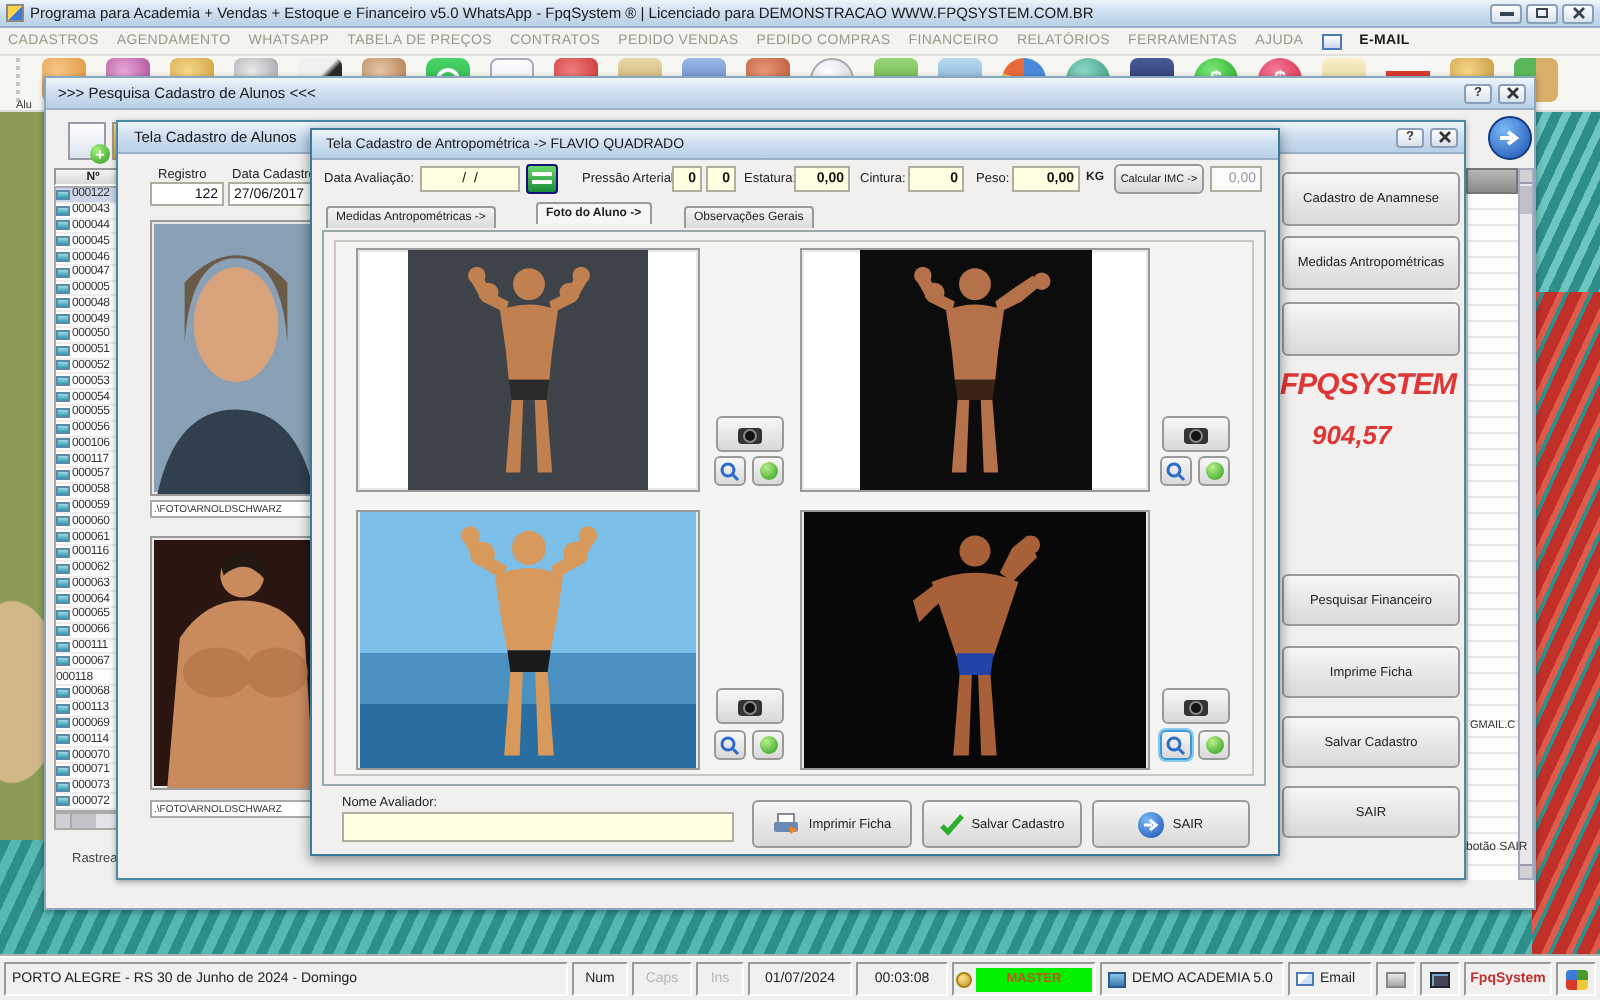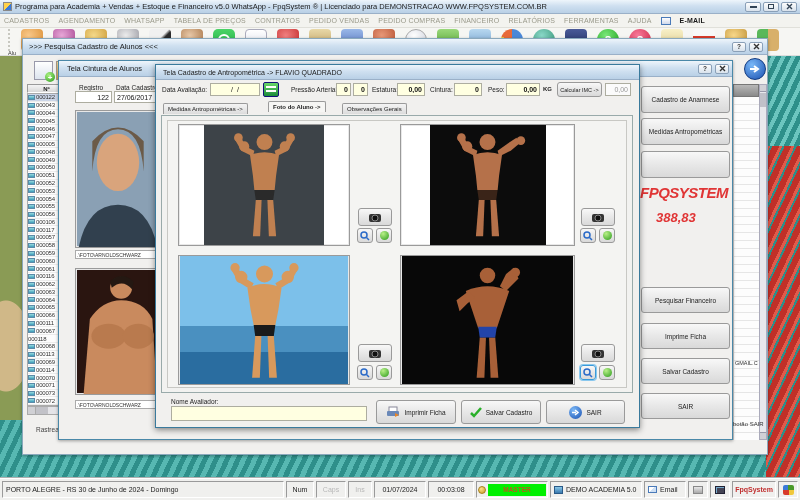--- a/index.html
+++ b/index.html
@@ -347,21 +347,21 @@
 </div>
 <div class="abs" style="left:728px;top:421px;font-size:6px;color:#333" data-name="sair-hint-fragment">u botão SAIR</div>
 <div class="abs" style="left:744px;top:58px;width:22px;height:22px;border-radius:50%;background:radial-gradient(circle at 35% 30%,#7ab8f8,#1a50b0);border:1px solid #123a80;display:flex;align-items:center;justify-content:center" data-name="pesquisa-sair-icon">
   <svg width="12" height="10" data-name="arrow-right-icon">
       <path d="M1 5 H7 M5 2 L9 5 L5 8" stroke="#fff" stroke-width="2" fill="none"></path>
     </svg>
 </div>
 
 <div class="abs win" style="left:58px;top:60px;width:675px;height:380px;border:1px solid #4a88a8" data-name="alunos-window"></div>
 <div class="abs tbar" style="left:59px;top:61px;width:673px;height:16px;padding-left:8px" data-name="alunos-titlebar">
-  <span data-name="alunos-title">Tela Cintura de Alunos</span>
+  <span data-name="alunos-title">Tela Cadastro de Alunos</span>
   <span style="flex:1"></span>
   <span class="small-btn" data-name="alunos-help-button">?</span>
   <span class="small-btn" style="margin:0 3px" data-name="alunos-close-button">
       <svg width="7" height="7" data-name="close-icon">
         <path d="M1 1 L6 6 M6 1 L1 6" stroke="#333" stroke-width="1.4"></path>
       </svg>
     </span>
 </div>
 <div class="abs" style="left:79px;top:84px;font-size:6.5px" data-name="registro-label">Registro</div>
 <input class="abs white" style="left: 75px; top: 91px; width: 37px; height: 12px; text-align: right;" data-name="registro-field" value="122">
@@ -385,21 +385,21 @@
     <ellipse cx="24" cy="43" rx="11" ry="8" fill="#b97a4e"></ellipse>
     <ellipse cx="43" cy="43" rx="10" ry="8" fill="#b97a4e"></ellipse>
   </svg>
 </div>
 <div class="cap" style="left:75px;top:400px;width:86px;height:9px" data-name="photo2-caption">.\FOTO\ARNOLDSCHWARZ</div>
 
 <div class="btn abs" style="left:641px;top:86px;width:89px;height:27px" data-name="cadastro-anamnese-button">Cadastro de Anamnese</div>
 <div class="btn abs" style="left:641px;top:118px;width:89px;height:27px" data-name="medidas-antropometricas-button">Medidas Antropométricas</div>
 <div class="btn abs" style="left:641px;top:151px;width:89px;height:27px" data-name="blank-panel"></div>
 <div class="abs red-big" style="left:640px;top:184px;font-size:15px;letter-spacing:-.5px" data-name="inadimplente-status">FPQSYSTEM</div>
-<div class="abs red-big" style="left:656px;top:210px;font-size:13px" data-name="saldo-devedor-value">388,83</div>
+<div class="abs red-big" style="left:656px;top:210px;font-size:13px" data-name="saldo-devedor-value">904,57</div>
 <div class="btn abs" style="left:641px;top:287px;width:89px;height:26px" data-name="pesquisar-financeiro-button">Pesquisar Financeiro</div>
 <div class="btn abs" style="left:641px;top:323px;width:89px;height:26px" data-name="imprime-ficha-button">Imprime Ficha</div>
 <div class="btn abs" style="left:641px;top:358px;width:89px;height:26px" data-name="salvar-cadastro-button">Salvar Cadastro</div>
 <div class="btn abs" style="left:641px;top:393px;width:89px;height:26px" data-name="alunos-sair-button">SAIR</div>
 
 <div class="abs win" style="left:155px;top:64px;width:485px;height:364px;border:1px solid #3a7a9c;box-shadow:0 2px 6px rgba(0,0,0,.45)" data-name="antropometrica-window"></div>
 <div class="abs tbar" style="left:156px;top:65px;width:483px;height:15px;padding-left:7px" data-name="antropometrica-titlebar">
   <span style="font-size:7px" data-name="antropometrica-title">Tela Cadastro de Antropométrica -&gt; FLAVIO QUADRADO</span>
 </div>
 

